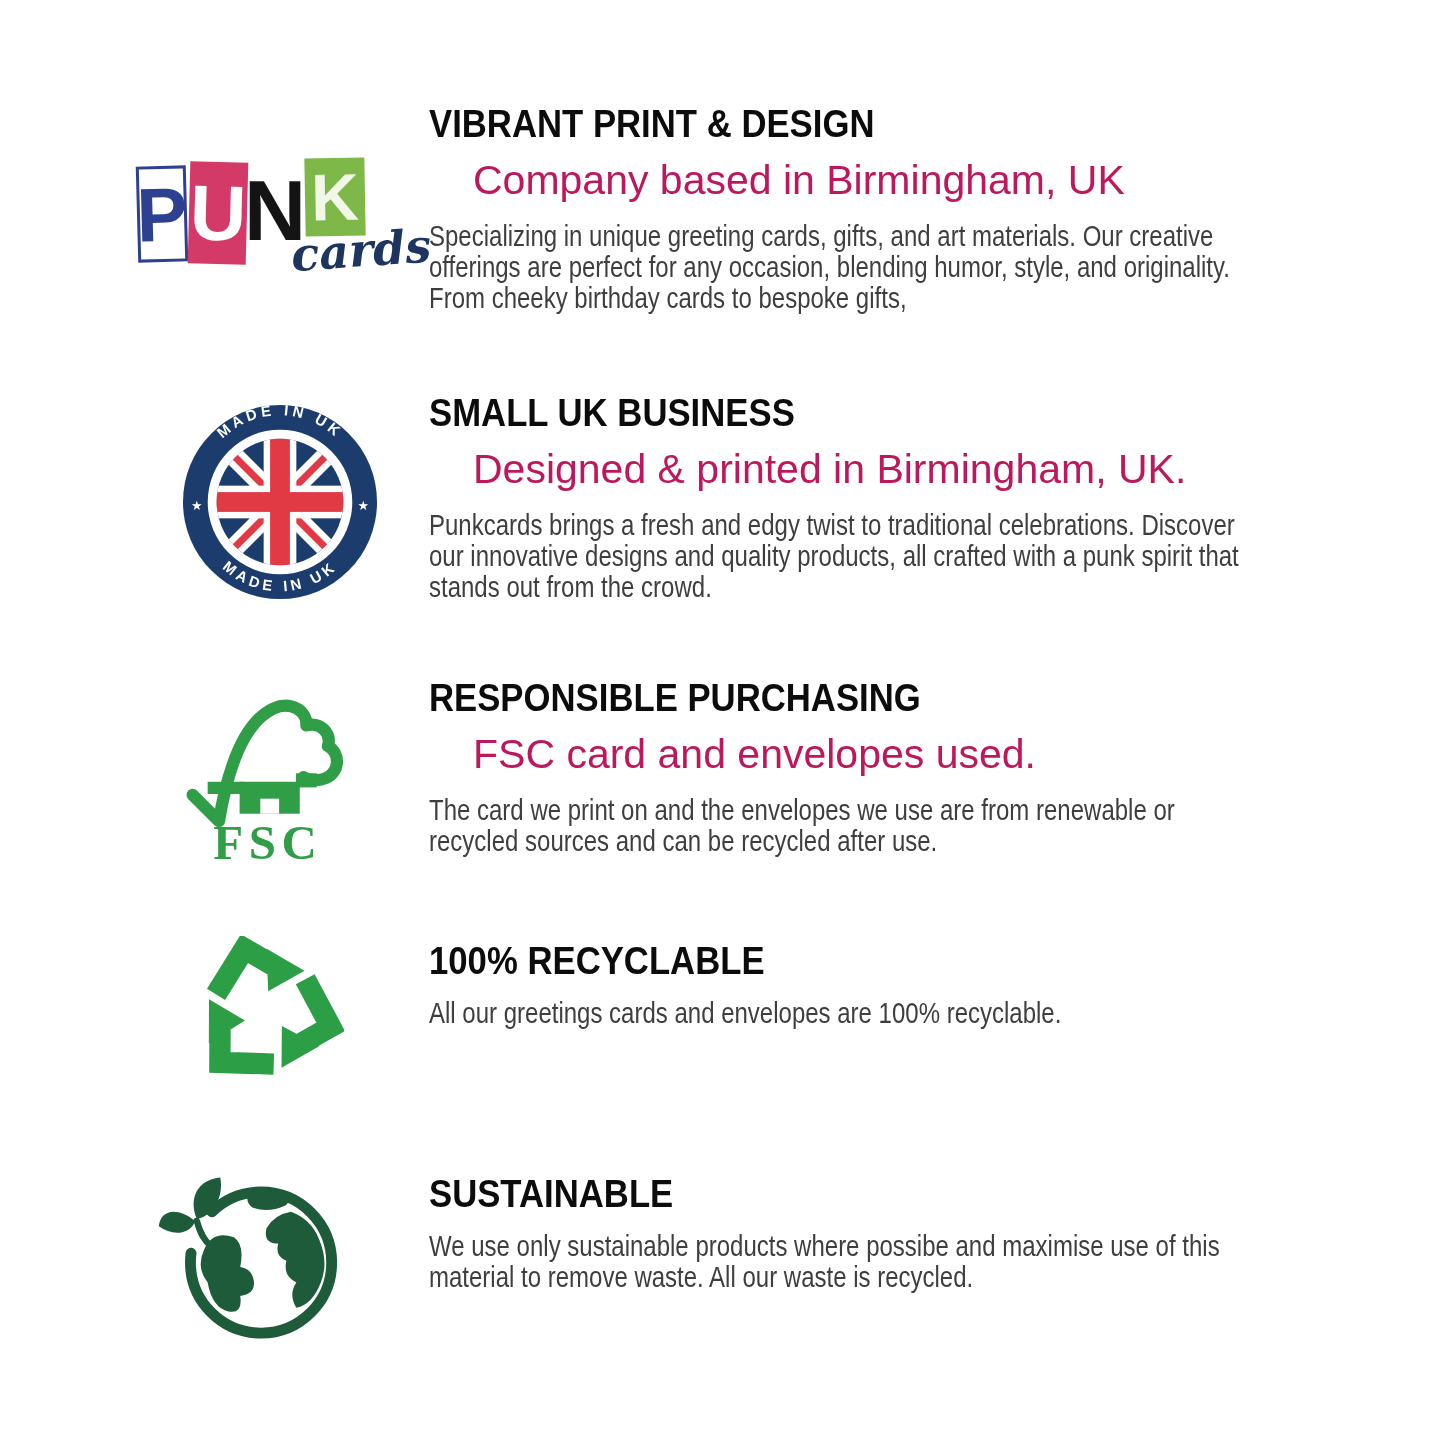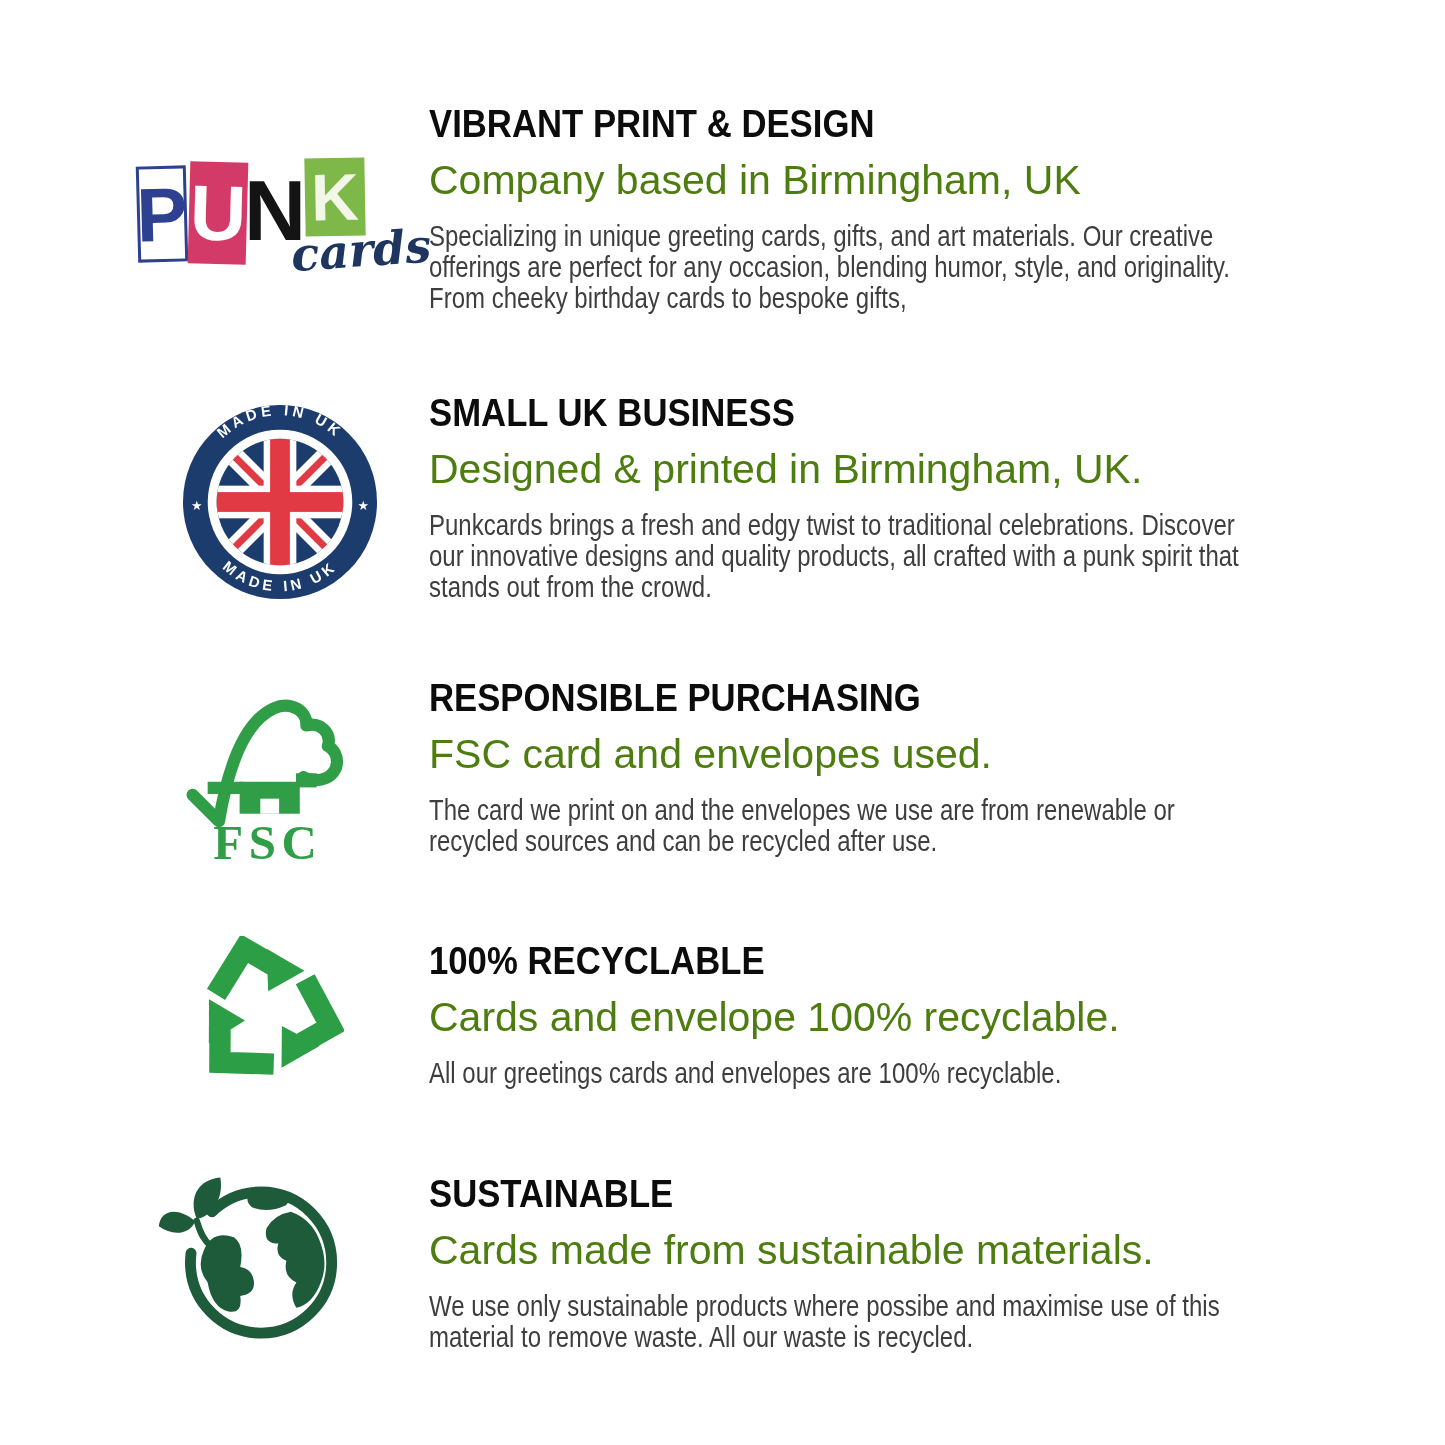--- a/index.html
+++ b/index.html
@@ -12,21 +12,21 @@
 
   
   .section { position:absolute; left:429px; width:960px; }
   .s-title {
     font-weight:700; font-size:39px; line-height:40px; color:#0c0c0c;
     white-space:nowrap; transform:scaleX(.89); transform-origin:left top;
     letter-spacing:0;
   }
   .s-sub {
     margin-top:12px; font-weight:400; font-size:41px; line-height:48px;
-    color:#4d7c0f; white-space:nowrap;
+    color:#be185d; white-space:nowrap;margin-left:44px;
   }
   .s-body {
     margin-top:16px; font-weight:400; font-size:30px; line-height:31px;
     color:#3e3e3e; white-space:pre-line; width:1300px;
     transform:scaleX(.80); transform-origin:left top;
   }
 
   
   .icon-cell { position:absolute; }
 
@@ -179,24 +179,22 @@
   <div class="section" style="top:393px">
     <div class="s-title">SMALL UK BUSINESS</div>
     <div class="s-sub">Designed &amp; printed in Birmingham, UK.</div>
     <div class="s-body">Punkcards brings a fresh and edgy twist to traditional celebrations. Discover
 our innovative designs and quality products, all crafted with a punk spirit that
 stands out from the crowd.</div>
   </div>
 
   <div class="section" style="top:941px">
     <div class="s-title">100% RECYCLABLE</div>
-    <div class="s-sub">Cards and envelope 100% recyclable.</div>
     <div class="s-body">All our greetings cards and envelopes are 100% recyclable.</div>
   </div>
 
   <div class="section" style="top:1174px">
     <div class="s-title">SUSTAINABLE</div>
-    <div class="s-sub">Cards made from sustainable materials.</div>
     <div class="s-body">We use only sustainable products where possibe and maximise use of this
 material to remove waste. All our waste is recycled.</div>
   </div>
 
 </div>
 
 </body></html>

